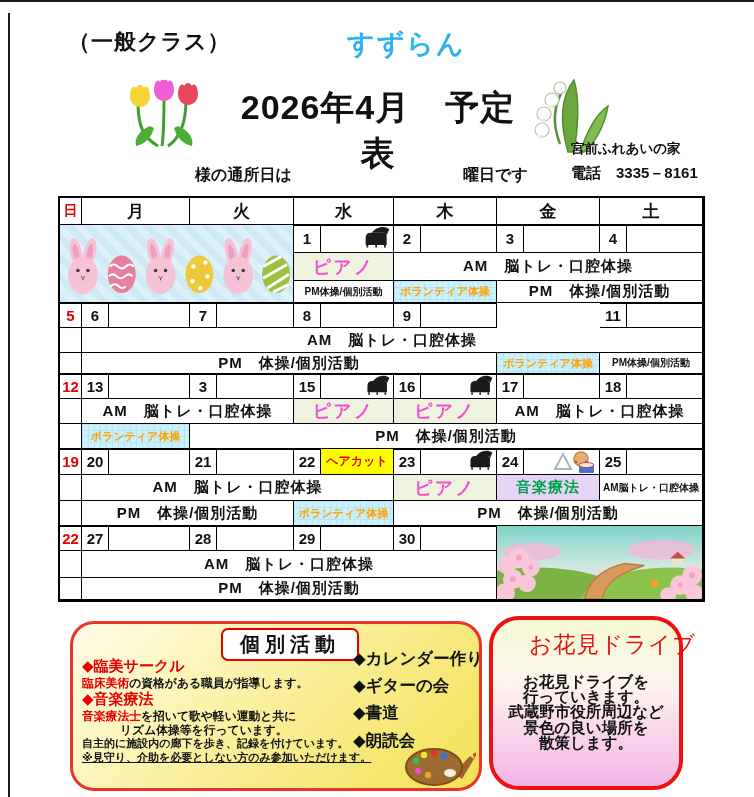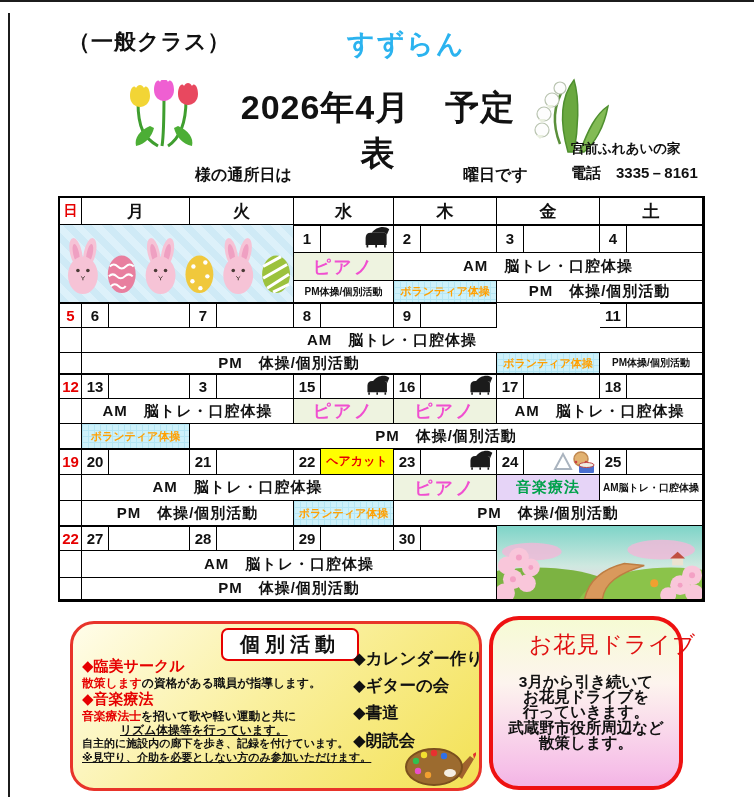--- a/index.html
+++ b/index.html
@@ -47,21 +47,21 @@
   .cherry svg,.easter svg{display:block;width:100%;height:100%;}
   
   .box-left{left:70px;top:621px;width:412px;height:170px;border:3px solid #e8342a;border-radius:24px;
             background:linear-gradient(135deg,#fffdea 0%,#faf0a0 45%,#f3e154 100%);box-sizing:border-box;}
   .box-title{position:absolute;left:148px;top:4px;background:#fff;border:2.5px solid #e60000;border-radius:7px;
              padding:1px 17px;font-size:20px;font-weight:bold;letter-spacing:5px;white-space:nowrap;}
   .ia-left{position:absolute;left:9px;top:33px;width:278px;}
   .ia-h{color:#e60000;font-weight:bold;font-size:15px;line-height:1.25;white-space:nowrap;}
   .ia-b{font-weight:bold;font-size:11.8px;line-height:1.2;white-space:nowrap;}
   .ia-b .red{color:#e60000;}
-  .ia-ind{padding-left:38px;text-decoration:underline;}
+  .ia-ind{padding-left:38px;}
   .ia-note{font-weight:bold;font-size:11px;text-decoration:underline;white-space:nowrap;}
   .ia-right{position:absolute;left:280px;top:21px;width:130px;}
   .ia-item{font-weight:bold;font-size:16.5px;line-height:1.65;white-space:nowrap;}
   .palette{position:absolute;right:3px;bottom:1px;line-height:0;}
   .box-right{left:489px;top:616px;width:194px;height:174px;border:4px solid #ee1111;border-radius:30px;
              background:linear-gradient(to bottom,#f6fbd4 0%,#fdf4ee 38%,#f6c0e8 90%,#f2b4e4 100%);
              box-sizing:border-box;text-align:center;}
   .hd-title{margin-top:9px;font-size:22.5px;font-weight:normal;color:#e01010;letter-spacing:1px;white-space:nowrap;padding-left:36px;}
   .hd-lines{margin-top:14px;font-size:15.5px;font-weight:bold;line-height:0.98;color:#111;}
   .hd-lines div{white-space:nowrap;}
@@ -369,21 +369,21 @@
     </svg>
   </div>
   <div class="c lbl" style="grid-area:15/2/16/6">AM　脳トレ・口腔体操</div>
   <div class="c lbl" style="grid-area:16/2/17/6">PM　体操/個別活動</div>
 </div>
 
 <div class="abs box-left">
   <div class="box-title">個別活動</div>
   <div class="ia-left">
     <div class="ia-h">◆臨美サークル</div>
-    <div class="ia-b"><span class="red">散策します</span><span>の資格がある職員が指導します。</span></div>
+    <div class="ia-b"><span class="red">臨床美術</span><span>の資格がある職員が指導します。</span></div>
     <div class="ia-h">◆音楽療法</div>
     <div class="ia-b"><span class="red">音楽療法士</span><span>を招いて歌や軽い運動と共に</span></div>
     <div class="ia-b ia-ind">リズム体操等を行っています。</div>
     <div class="ia-b" style="font-size:11px">自主的に施設内の廊下を歩き、記録を付けています。</div>
     <div class="ia-note">※見守り、介助を必要としない方のみ参加いただけます。</div>
   </div>
   <div class="ia-right">
     <div class="ia-item">◆カレンダー作り</div>
     <div class="ia-item">◆ギターの会</div>
     <div class="ia-item">◆書道</div>
@@ -401,19 +401,19 @@
       <circle cx="40" cy="27" r="3.2" fill="#3070e8"></circle>
       <circle cx="14" cy="42" r="3.2" fill="#e850c8"></circle>
       <circle cx="24" cy="46" r="3.2" fill="#f2a030"></circle>
     </svg>
   </div>
 </div>
 
 <div class="abs box-right">
   <div class="hd-title">お花見ドライブ</div>
   <div class="hd-lines">
-    <div>3月から引き続いて</div>
     <div>お花見ドライブを</div>
     <div>行っていきます。</div>
     <div>武蔵野市役所周辺など</div>
+    <div>景色の良い場所を</div>
     <div>散策します。</div>
   </div>
 </div>
 
 </body></html>

